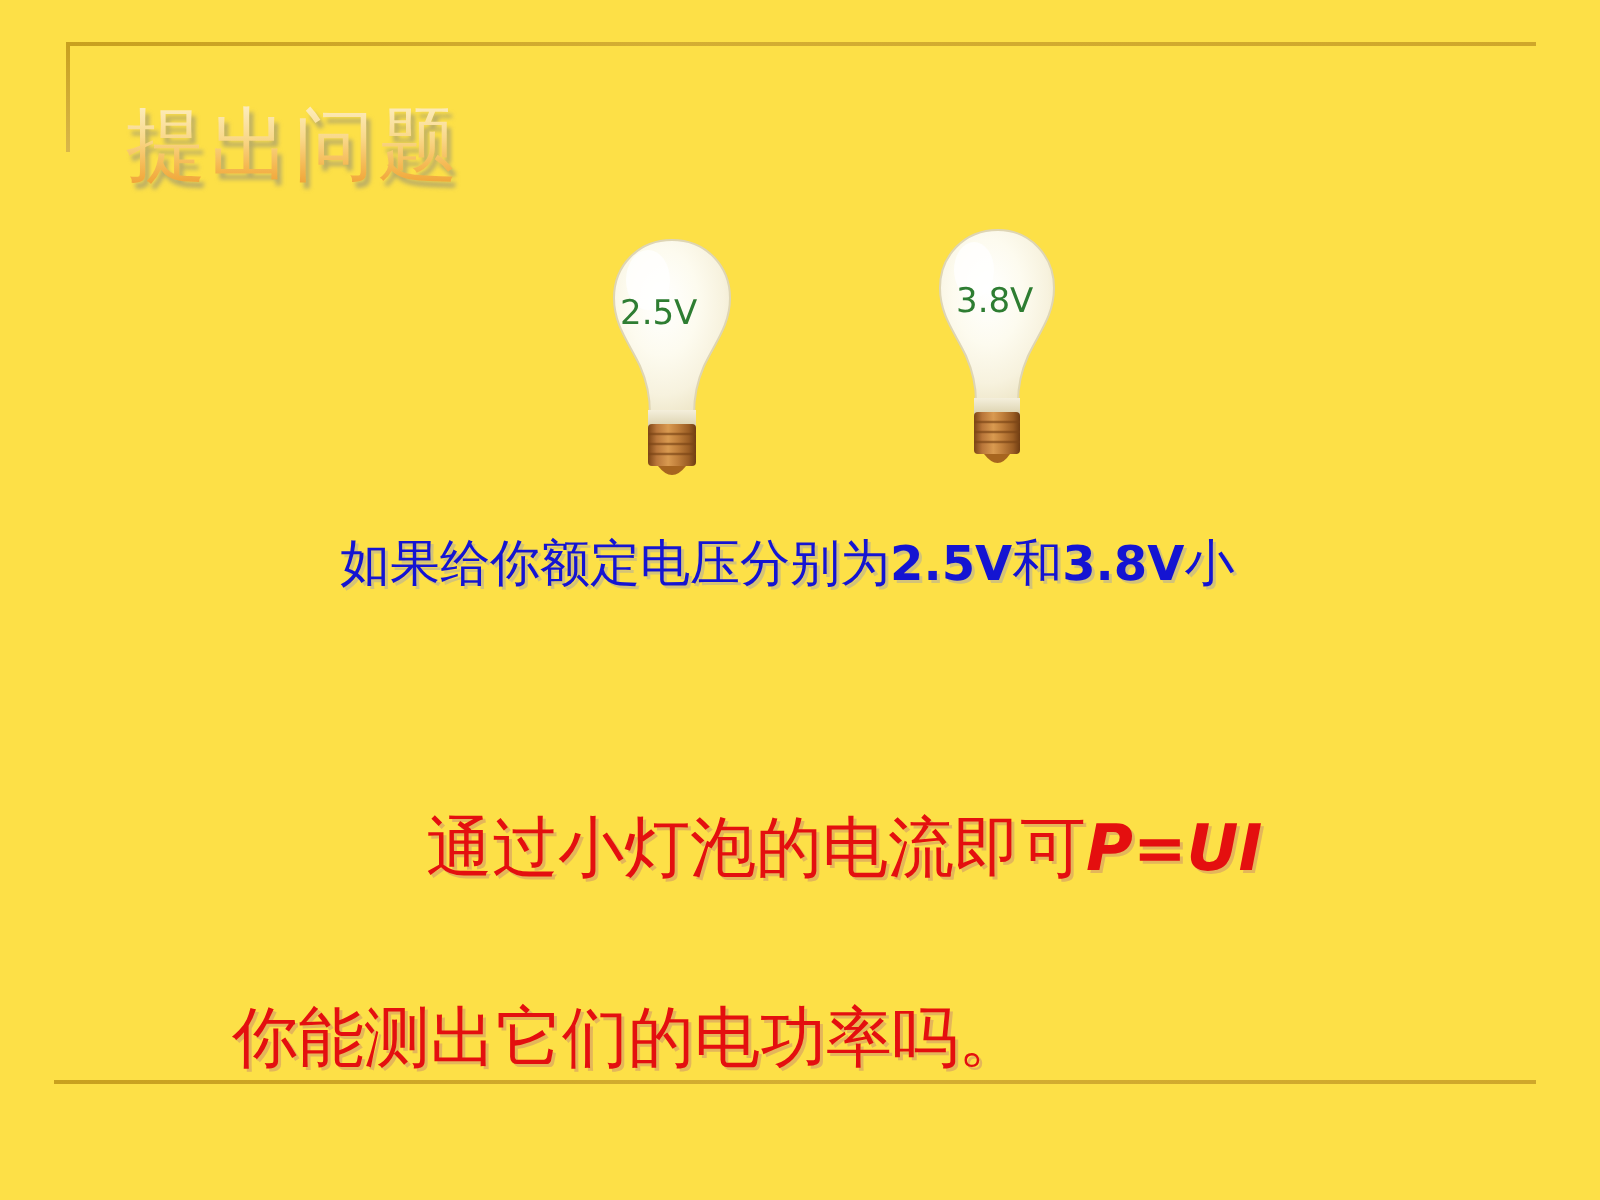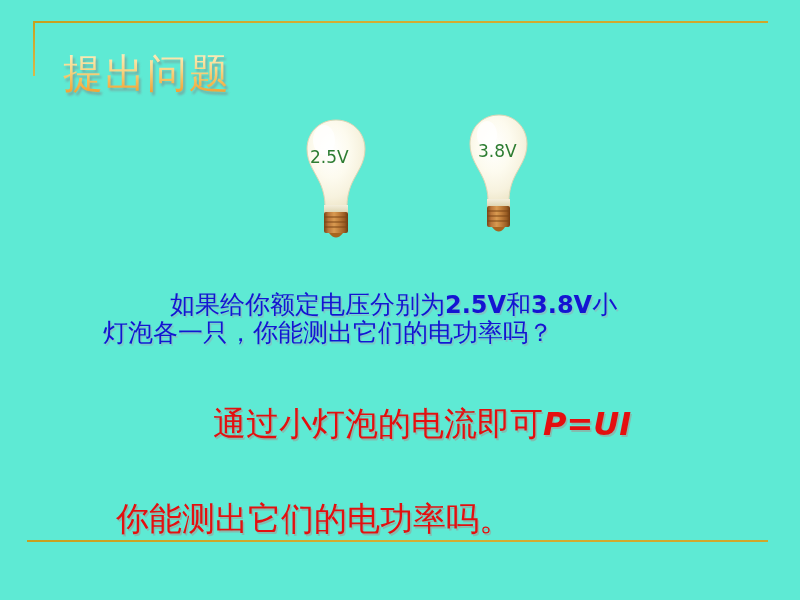--- a/index.html
+++ b/index.html
@@ -10,21 +10,21 @@
     width: 800px;
     height: 600px;
     background: #ffffff;
     font-family: "Liberation Serif", serif;
     overflow: hidden;
   }
   #slide {
     position: relative;
     width: 800px;
     height: 600px;
-    background: #5eead4;
+    background: #fde047;
   }
 
   
   .rule-top {
     position: absolute;
     left: 33px;
     top: 21px;
     width: 735px;
     height: 2px;
     background: linear-gradient(to right, #c8a01e, #d4ae33 40%, #cfa72a);
@@ -206,23 +206,22 @@
                C 10 20, 22 7, 39 7 Z" fill="url(#glassR)" stroke="#ded5b4" stroke-width="1"></path>
       <ellipse cx="27" cy="27" rx="10" ry="14" fill="#ffffff" opacity="0.75"></ellipse>
       <rect x="27" y="91" width="23" height="9" fill="url(#neckR)"></rect>
       <rect x="27" y="98" width="23" height="21" rx="2" fill="url(#baseR)"></rect>
       <path d="M27 103 h23 M27 108 h23 M27 113 h23" stroke="#7b4516" stroke-width="1.3" opacity="0.65"></path>
       <path d="M32 119 q7 9, 13 0 z" fill="#a7651f"></path>
     </svg>
     <span class="bulb-label" style="left:18px; top:33px;">3.8V</span>
   </div>
 
-  <div class="para blue-line" style="left:170px; top:288px;">
+  <div class="para blue-line" style="left:170px; top:265px;">
     <span>如果给你额定电压分别为</span><span class="num">2.5V</span><span>和</span><span class="num">3.8V</span><span>小</span>
   </div>
-  <div class="para blue-line" style="left:103px; top:316px;">灯泡各一只，你能测出它们的电功率吗？</div>
 
   <div class="para red-line" style="left:213px; top:402px;">
     <span>通过小灯泡的电流即可</span><span class="num">P=UI</span>
   </div>
   <div class="para red-line" style="left:116px; top:497px;">你能测出它们的电功率吗。</div>
 
 </div>
 
 </body></html>

